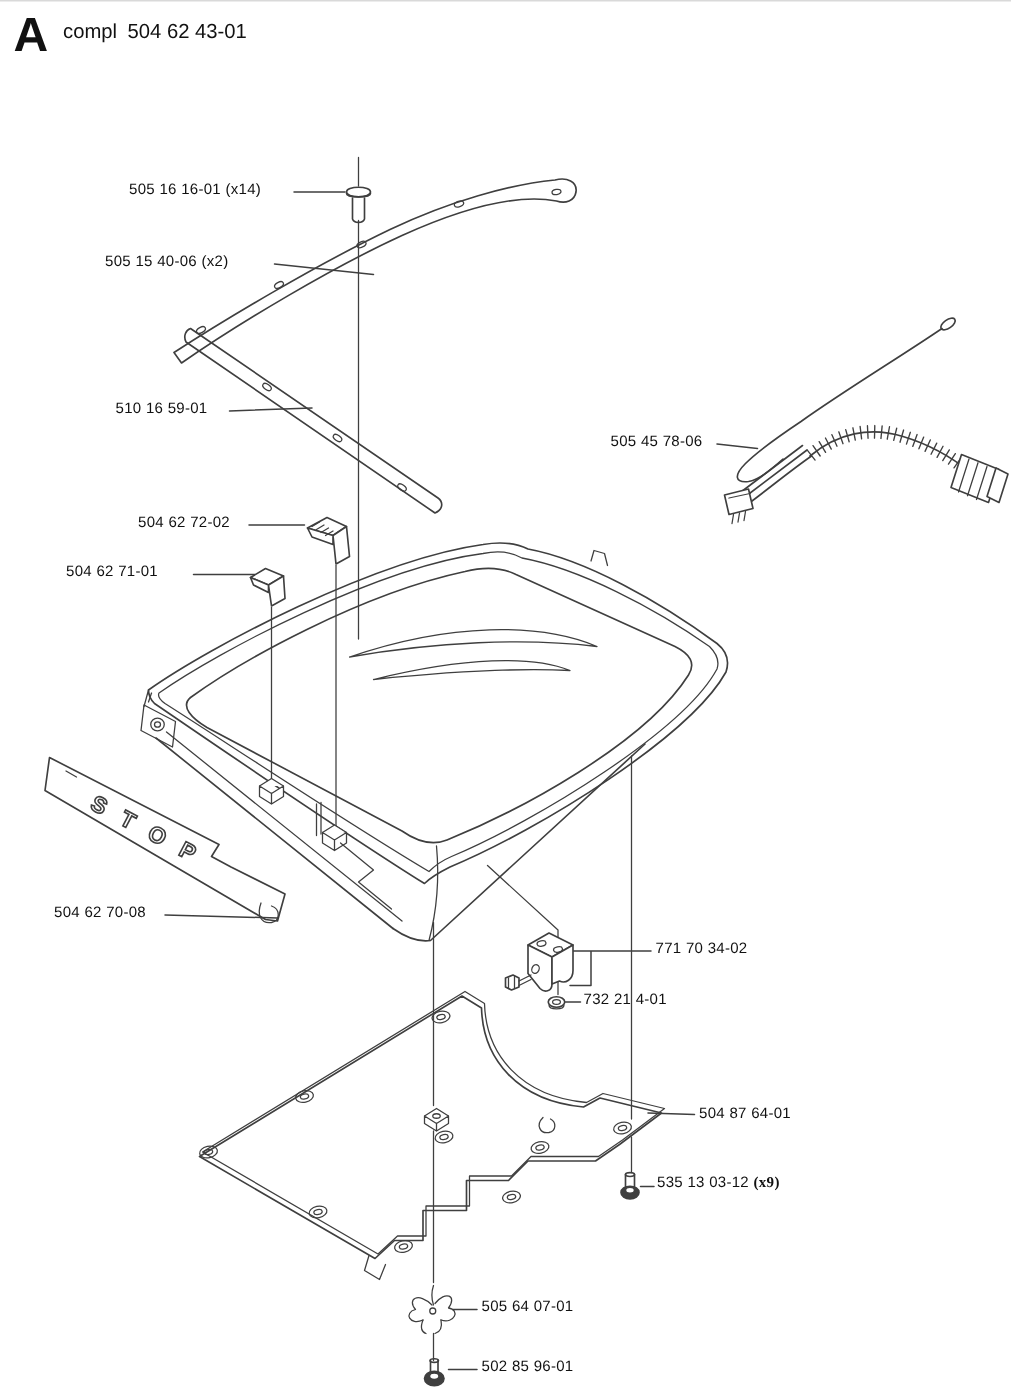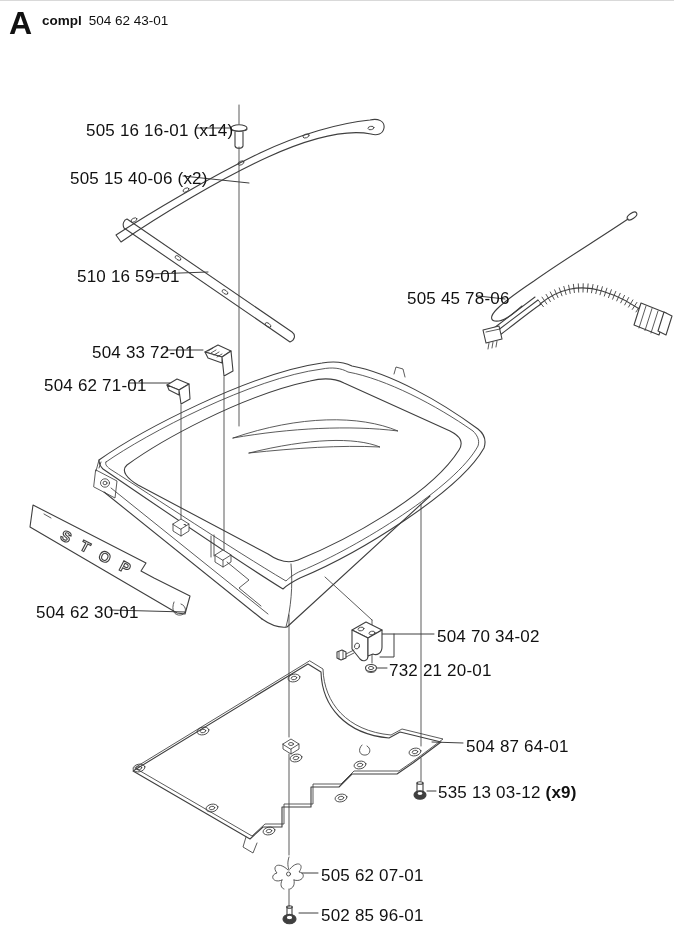--- a/index.html
+++ b/index.html
@@ -7,25 +7,25 @@
     position:relative; width:674px; height:926px; margin:0 auto;
     background:#ffffff; overflow:hidden;
     border-top:1px solid #d9d9d9; border-bottom:1px solid #d9d9d9;
     font-family:"Liberation Sans", sans-serif; color:#111111;
   }
   .fig-letter {
     position:absolute; left:9px; top:4px;
     font-size:32px; font-weight:bold; letter-spacing:0;
   }
   .fig-title { position:absolute; left:42px; top:12px; font-size:13.5px; white-space:nowrap; }
-  .fig-title .compl { font-weight:bold; margin-right:7px; }
+  .fig-title .compl { font-weight:normal; margin-right:7px; }
   .plabel {
-    position:absolute; font-size:17px; white-space:nowrap; letter-spacing:0.2px;
+    position:absolute; font-size:10px; white-space:nowrap; letter-spacing:0.2px;
   }
-  .plabel .bold { font-weight:bold; }
+  .plabel .bold { font-weight:bold;font-family:Liberation Serif, serif; }
   svg.art { position:absolute; left:0; top:0; }
   .ln { fill:none; stroke:#3f3f3f; stroke-width:1.1; stroke-linecap:round; stroke-linejoin:round; }
   .thin { stroke-width:0.85; }
   .leader { stroke-width:1; }
   .stop-text {
     font-family:"Liberation Sans", sans-serif; font-weight:bold; font-size:15px;
     letter-spacing:12px; fill:#ffffff; stroke:#3f3f3f; stroke-width:1.1;
   }
 </style>
 </head>
@@ -280,23 +280,23 @@
       <ellipse cx="289.5" cy="906" rx="2.8" ry="1.2"></ellipse>
       <ellipse cx="289.5" cy="918" rx="6.5" ry="4.8" fill="#3f3f3f"></ellipse>
       <ellipse cx="289.5" cy="916.5" rx="3.2" ry="2.2" fill="#ffffff"></ellipse>
     </g>
   </svg>
 
   <div class="plabel" style="left:86px;  top:120px"><span>505 16 16-01</span> <span>(x14)</span></div>
   <div class="plabel" style="left:70px;  top:168px"><span>505 15 40-06</span> <span>(x2)</span></div>
   <div class="plabel" style="left:77px;  top:266px"><span>510 16 59-01</span></div>
   <div class="plabel" style="left:407px; top:288px"><span>505 45 78-06</span></div>
-  <div class="plabel" style="left:92px;  top:342px"><span>504 33 72-01</span></div>
+  <div class="plabel" style="left:92px;  top:342px"><span>504 62 72-02</span></div>
   <div class="plabel" style="left:44px;  top:375px"><span>504 62 71-01</span></div>
-  <div class="plabel" style="left:36px;  top:602px"><span>504 62 30-01</span></div>
-  <div class="plabel" style="left:437px; top:626px"><span>504 70 34-02</span></div>
-  <div class="plabel" style="left:389px; top:660px"><span>732 21 20-01</span></div>
+  <div class="plabel" style="left:36px;  top:602px"><span>504 62 70-08</span></div>
+  <div class="plabel" style="left:437px; top:626px"><span>771 70 34-02</span></div>
+  <div class="plabel" style="left:389px; top:660px"><span>732 21 4-01</span></div>
   <div class="plabel" style="left:466px; top:736px"><span>504 87 64-01</span></div>
   <div class="plabel" style="left:438px; top:782px"><span>535 13 03-12</span> <span class="bold">(x9)</span></div>
-  <div class="plabel" style="left:321px; top:865px"><span>505 62 07-01</span></div>
+  <div class="plabel" style="left:321px; top:865px"><span>505 64 07-01</span></div>
   <div class="plabel" style="left:321px; top:905px"><span>502 85 96-01</span></div>
 
 </div>
 
 </body></html>

